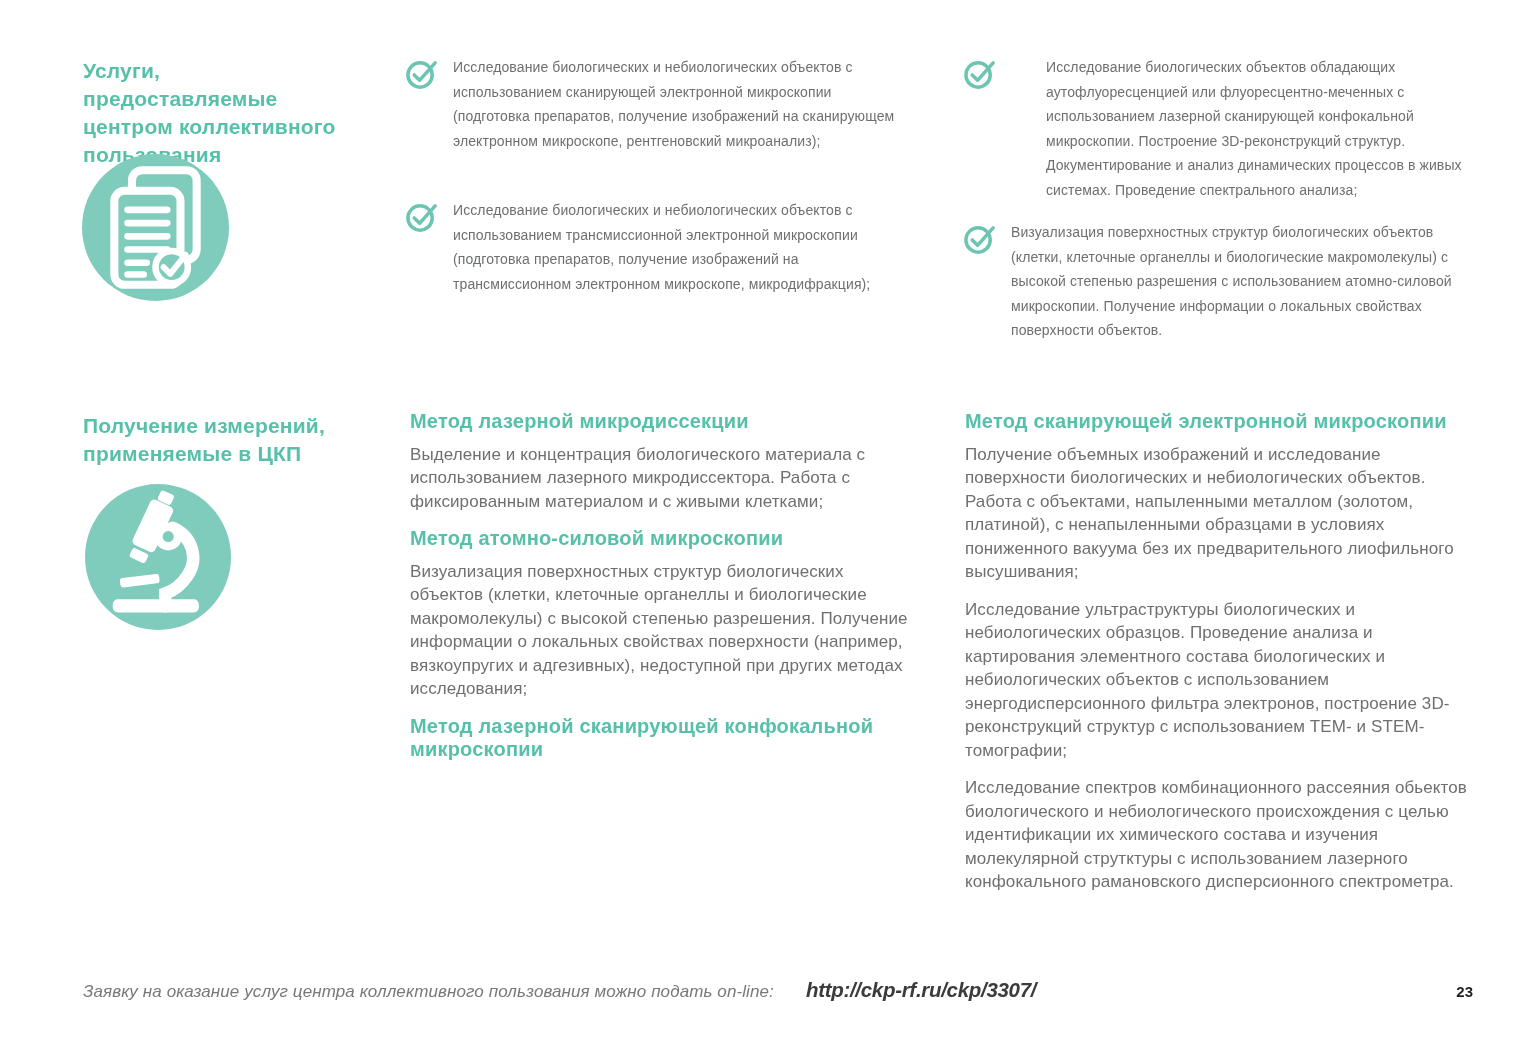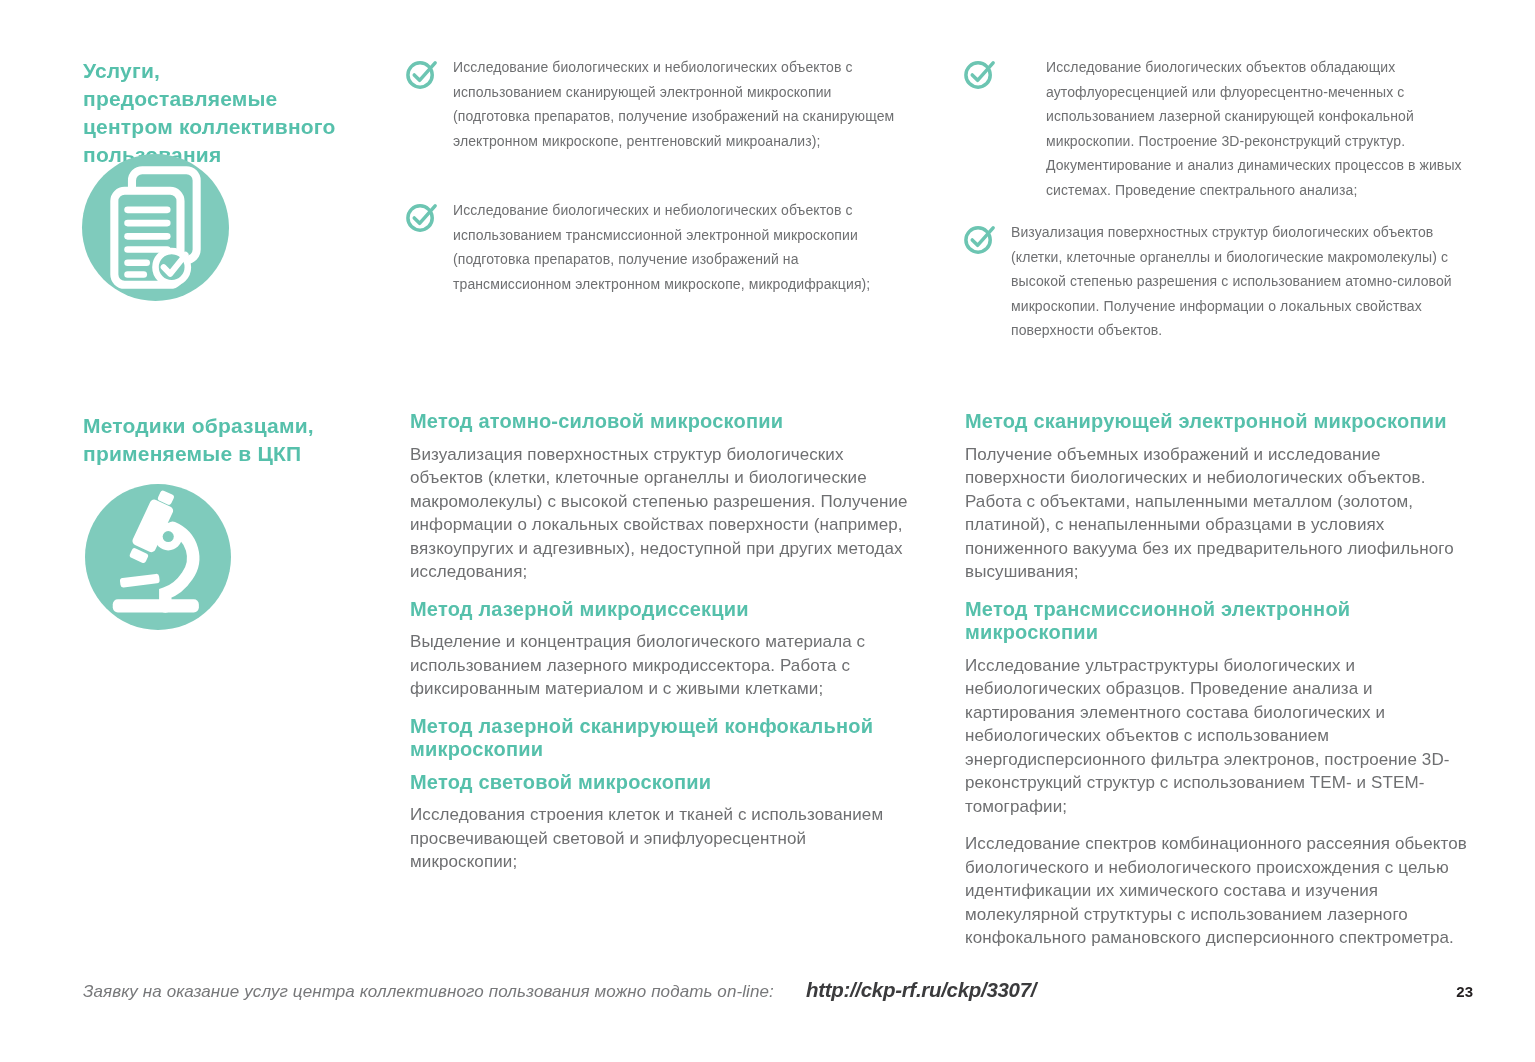--- a/index.html
+++ b/index.html
@@ -101,64 +101,59 @@
   </div>
 
   <div class="check-item" style="left:963px; top:220px; width:512px;">
     <svg class="chk" viewBox="0 0 36 34">
       <circle cx="15.5" cy="18" r="12.5" fill="none" stroke="#6cc5b2" stroke-width="3.6"></circle>
       <path d="M9.5 18 L15 23.5 L31 5.5" fill="none" stroke="#6cc5b2" stroke-width="3.6" stroke-linecap="round" stroke-linejoin="round"></path>
     </svg>
     <div class="txt">Визуализация поверхностных структур биологических объектов (клетки, клеточные органеллы и биологические макромолекулы) с высокой степенью разрешения с использованием атомно-силовой микроскопии. Получение информации о локальных свойствах поверхности объектов.</div>
   </div>
 
-  <div class="block-title" style="left:83px; top:412px;">Методики образцами, применяемые в ЦКП</div>
+  <div class="block-title" style="left:83px; top:412px;">Получение измерений, применяемые в ЦКП</div>
 
   <div class="round-icon" style="left:85px; top:484px; width:146px; height:146px;">
     <svg viewBox="0 0 100 100" aria-hidden="true">
       <path d="M60 30 C74 36 78 52 70 63 C66 69 61 73 55 75 L55 84" stroke="#ffffff" stroke-width="8.5" fill="none" stroke-linecap="round"></path>
       <g fill="#ffffff">
         <g transform="translate(57,6) rotate(25)">
           <rect x="-5" y="0" width="10" height="7.5" rx="2"></rect>
           <rect x="-8.5" y="8" width="17" height="34" rx="3"></rect>
           <rect x="-6" y="44" width="12" height="7" rx="2"></rect>
         </g>
         <circle cx="57" cy="36" r="9.5"></circle>
         <rect x="24" y="63" width="27" height="6.5" rx="2" transform="rotate(-7 37 66)"></rect>
         <rect x="19" y="79" width="59" height="9" rx="3.5"></rect>
       </g>
       <circle cx="57" cy="36" r="3.8" fill="#7fcbbc"></circle>
     </svg>
   </div>
 
   <div class="methods-col" style="left:410px; top:410px; width:500px;">
     <div class="method">
+      <h3>Метод лазерной микродиссекции</h3>
+      <p>Выделение и концентрация биологического материала с использованием лазерного микродиссектора. Работа с фиксированным материалом и с живыми клетками;</p>
+    </div>
+    <div class="method">
       <h3>Метод атомно-силовой микроскопии</h3>
       <p>Визуализация поверхностных структур биологических объектов (клетки, клеточные органеллы и биологические макромолекулы) с высокой степенью разрешения. Получение информации о локальных свойствах поверхности (например, вязкоупругих и адгезивных), недоступной при других методах исследования;</p>
     </div>
     <div class="method">
-      <h3>Метод лазерной микродиссекции</h3>
-      <p>Выделение и концентрация биологического материала с использованием лазерного микродиссектора. Работа с фиксированным материалом и с живыми клетками;</p>
-    </div>
-    <div class="method">
       <h3>Метод лазерной сканирующей конфокальной микроскопии</h3>
-    </div>
-    <div class="method">
-      <h3>Метод световой микроскопии</h3>
-      <p>Исследования строения клеток и тканей с использованием просвечивающей световой и эпифлуоресцентной микроскопии;</p>
     </div>
   </div>
 
   <div class="methods-col" style="left:965px; top:410px; width:508px;">
     <div class="method">
       <h3>Метод сканирующей электронной микроскопии</h3>
       <p>Получение объемных изображений и исследование поверхности биологических и небиологических объектов. Работа с объектами, напыленными металлом (золотом, платиной), с ненапыленными образцами в условиях пониженного вакуума без их предварительного лиофильного высушивания;</p>
     </div>
     <div class="method">
-      <h3>Метод трансмиссионной электронной микроскопии</h3>
       <p>Исследование ультраструктуры биологических и небиологических образцов. Проведение анализа и картирования элементного состава биологических и небиологических объектов с использованием энергодисперсионного фильтра электронов, построение 3D-реконструкций структур с использованием TEM- и STEM-томографии;</p>
     </div>
     <div class="method">
       <p>Исследование спектров комбинационного рассеяния обьектов биологического и небиологического происхождения с целью идентификации их химического состава и изучения молекулярной струтктуры с использованием лазерного конфокального рамановского дисперсионного спектрометра.</p>
     </div>
   </div>
 
   <div class="footer">
     <span class="note">Заявку на оказание услуг центра коллективного пользования можно подать on-line:</span>
     <span class="url">http://ckp-rf.ru/ckp/3307/</span>

